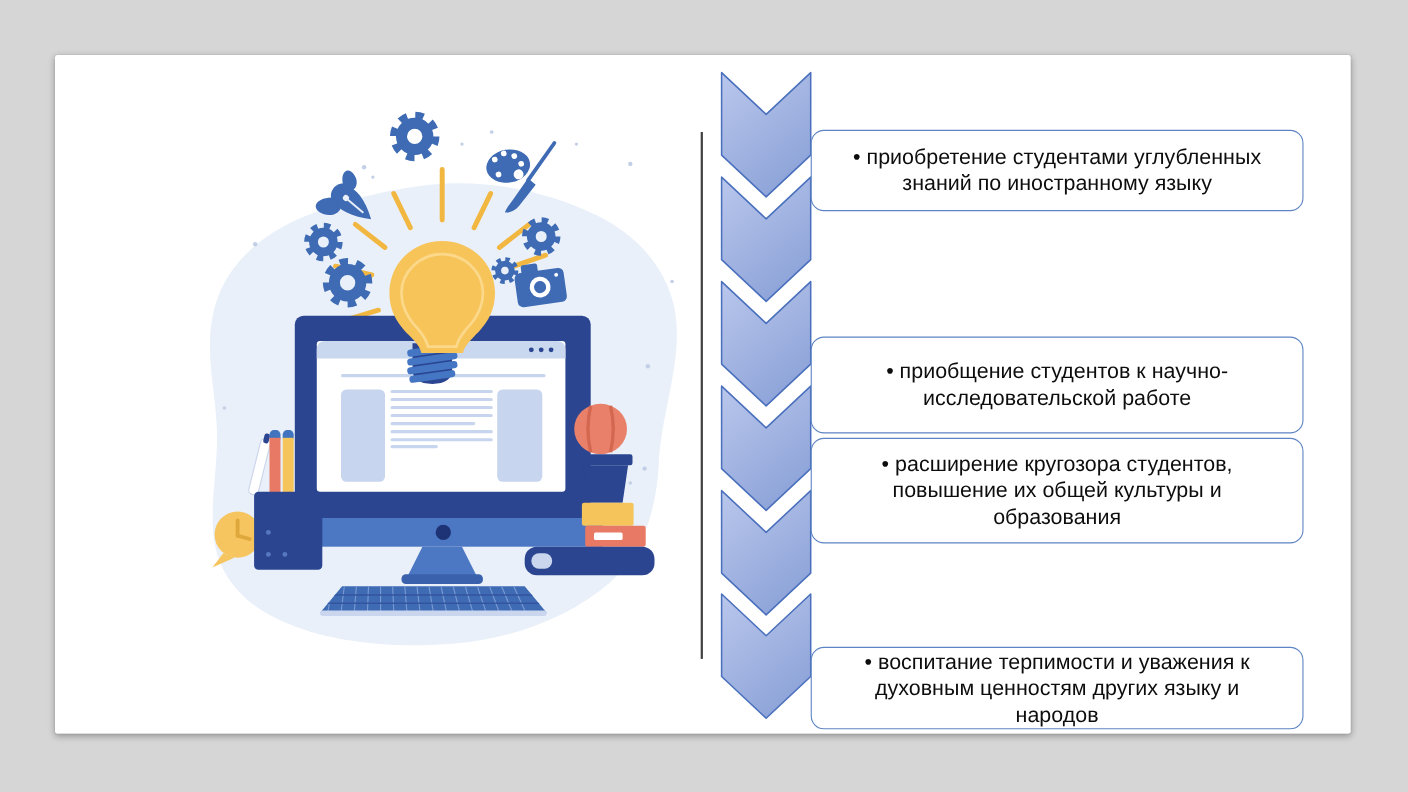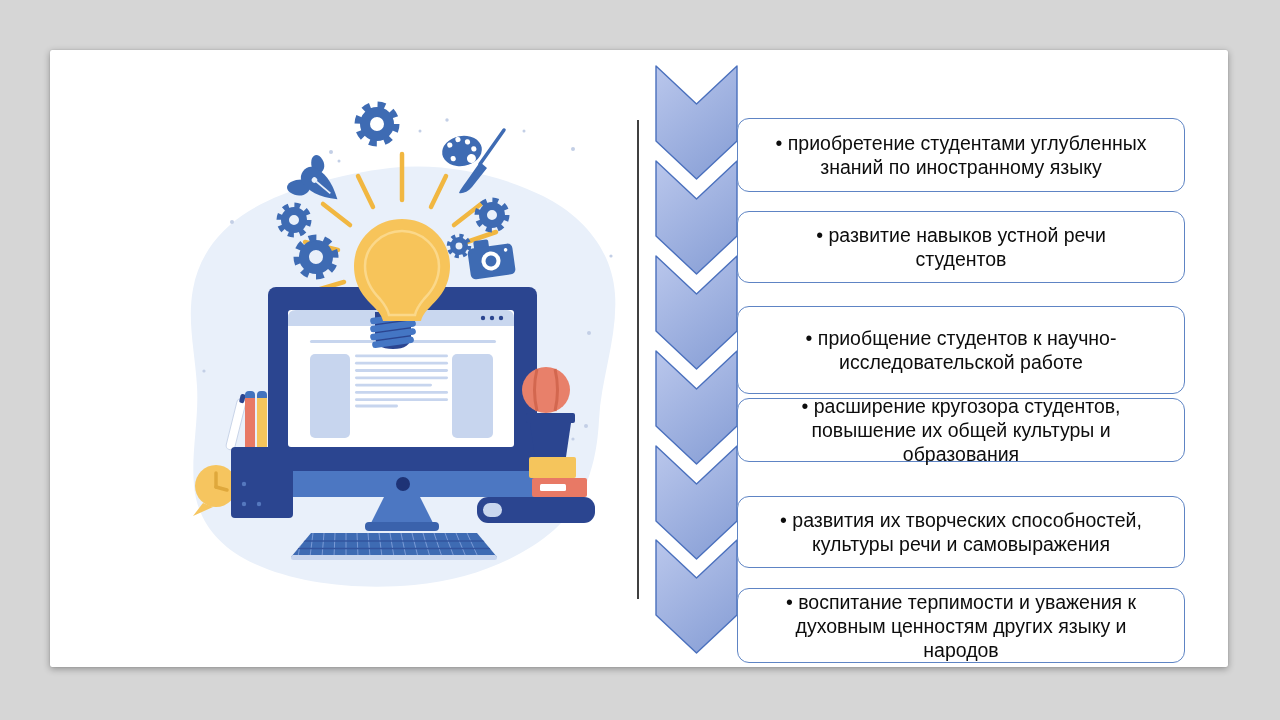--- a/index.html
+++ b/index.html
@@ -266,36 +266,28 @@
         <path d="M656,351 L696.5,389 L737,351 L737,426 L696.5,464 L656,426 Z"></path>
         <path d="M656,446 L696.5,484 L737,446 L737,521 L696.5,559 L656,521 Z"></path>
         <path d="M656,540 L696.5,578 L737,540 L737,615 L696.5,653 L656,615 Z"></path>
       </g>
     </svg>
 
     <div class="item-box" style="top:68px;height:74px">
       <span class="item-text">• приобретение студентами углубленных
 знаний по иностранному языку</span>
     </div>
-    <div class="item-box" style="top:161px;height:72px">
-      <span class="item-text">• развитие навыков устной речи
-студентов</span>
-    </div>
     <div class="item-box" style="top:256px;height:88px">
       <span class="item-text">• приобщение студентов к научно-
 исследовательской работе</span>
     </div>
-    <div class="item-box" style="top:348px;height:64px">
+    <div class="item-box" style="top:348px;height:96px">
       <span class="item-text">• расширение кругозора студентов,
 повышение их общей культуры и
 образования</span>
-    </div>
-    <div class="item-box" style="top:446px;height:72px">
-      <span class="item-text">• развития их творческих способностей,
-культуры речи и самовыражения</span>
     </div>
     <div class="item-box" style="top:538px;height:75px">
       <span class="item-text">• воспитание терпимости и уважения к
 духовным ценностям других языку и
 народов</span>
     </div>
 
   </div>
 </div>
 

